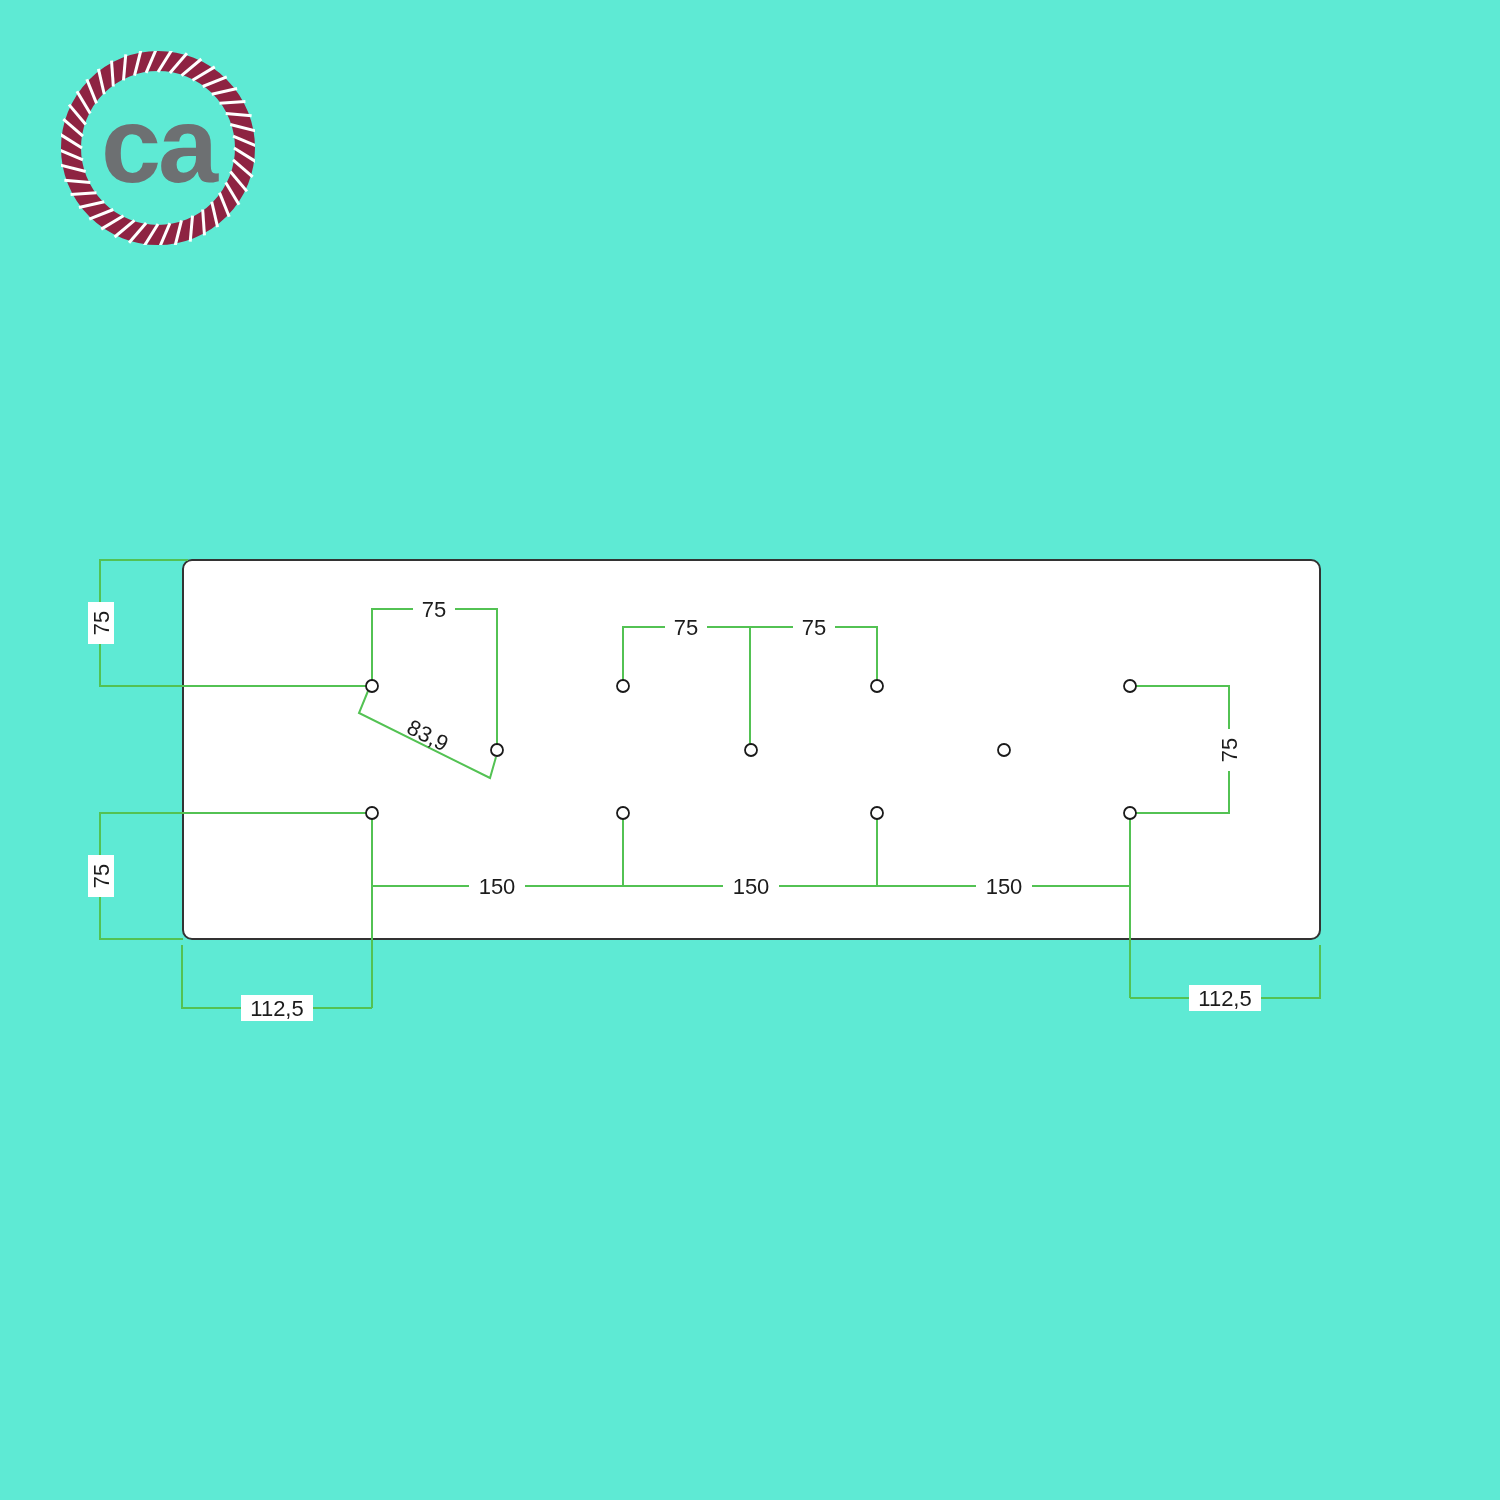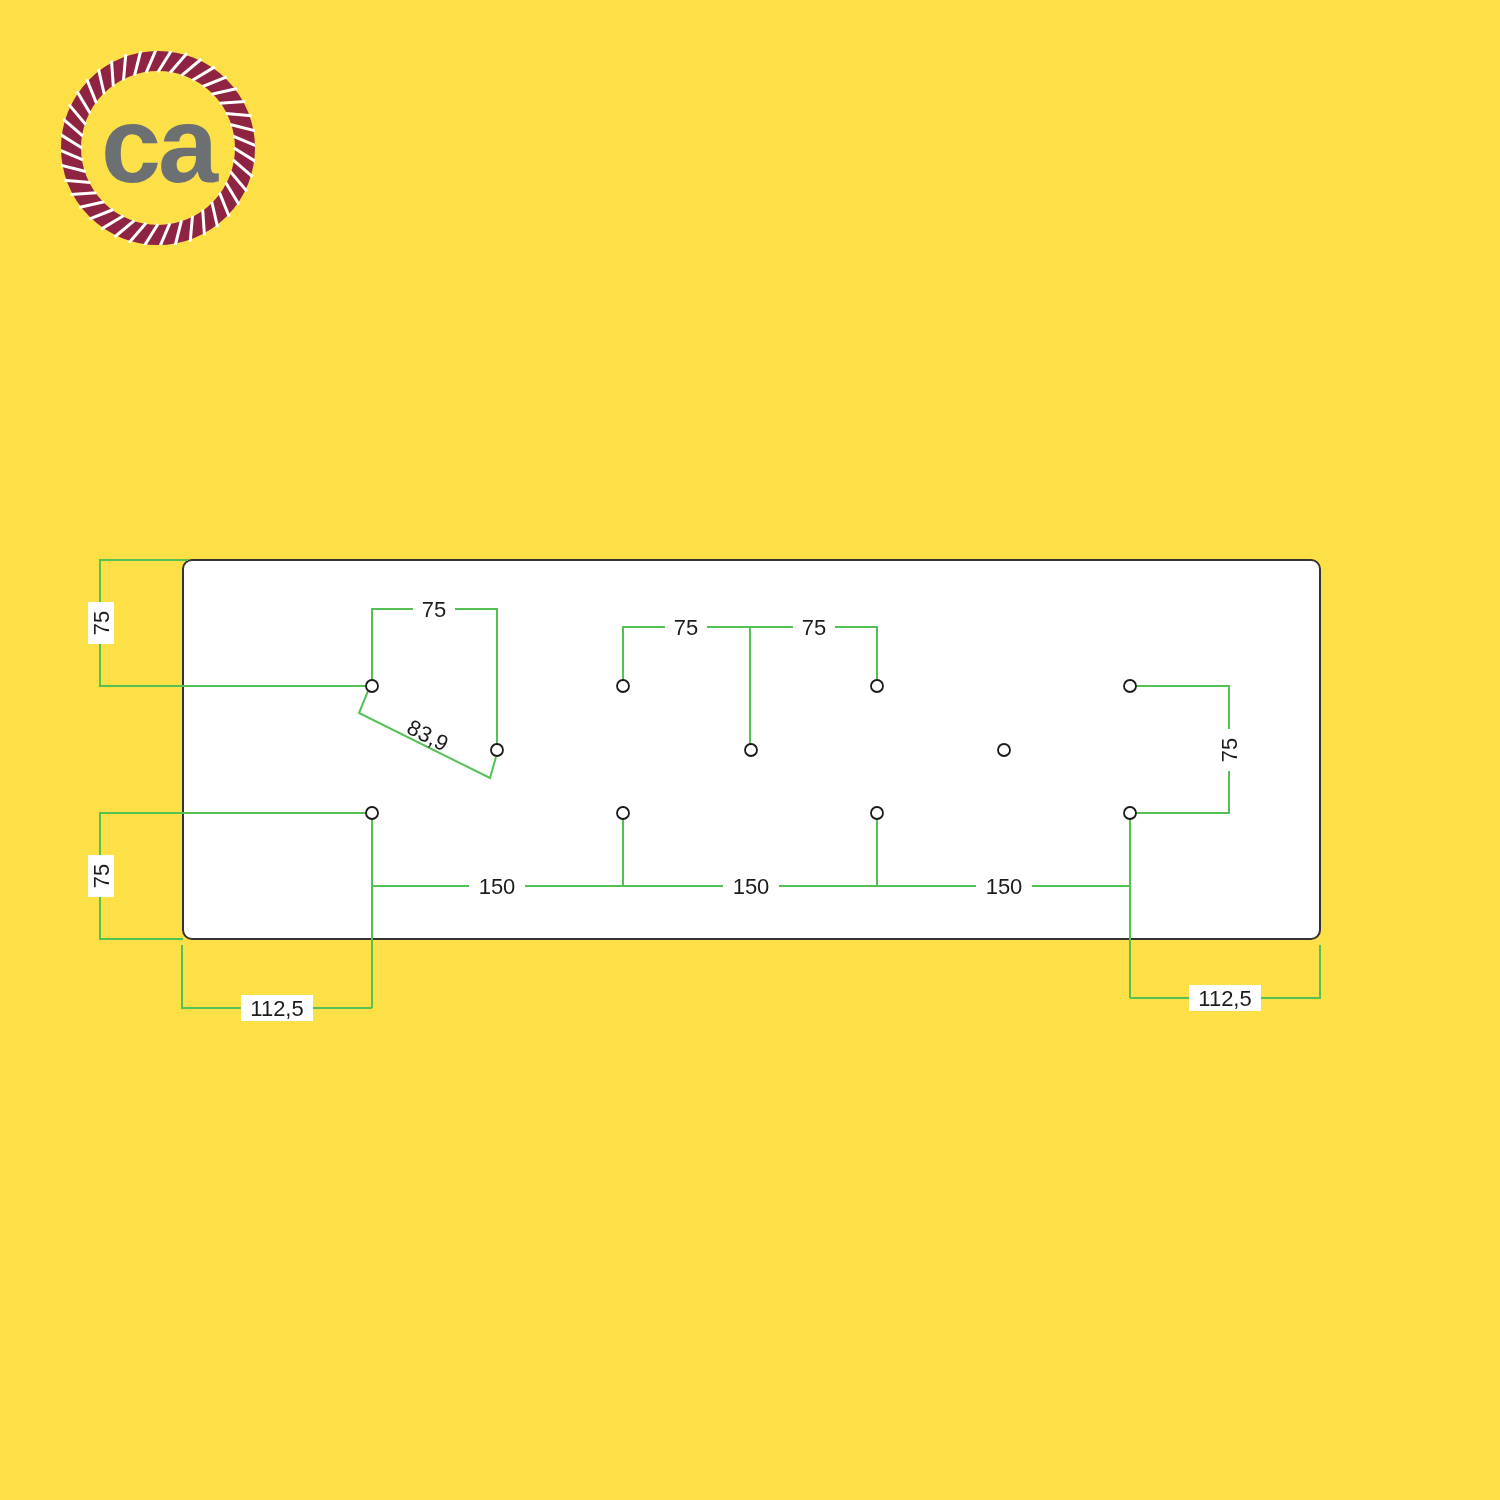--- a/index.html
+++ b/index.html
@@ -1,19 +1,19 @@
 <!DOCTYPE html>
 <html><head>
 <meta charset="utf-8">
 <style>
   html,body{margin:0;padding:0;background:#ffffff;}
   .canvas{
     position:relative;
     width:1500px;height:1500px;
-    background:#fde047;
+    background:#5eead4;
     overflow:hidden;
     font-family:"Liberation Sans",sans-serif;
   }
   .logo{
     position:absolute;left:61px;top:51px;width:194px;height:194px;
   }
   .logo svg{position:absolute;left:0;top:0;}
   .logo-text{
     position:absolute;left:0;top:0;width:194px;height:194px;
     display:flex;align-items:center;justify-content:center;

